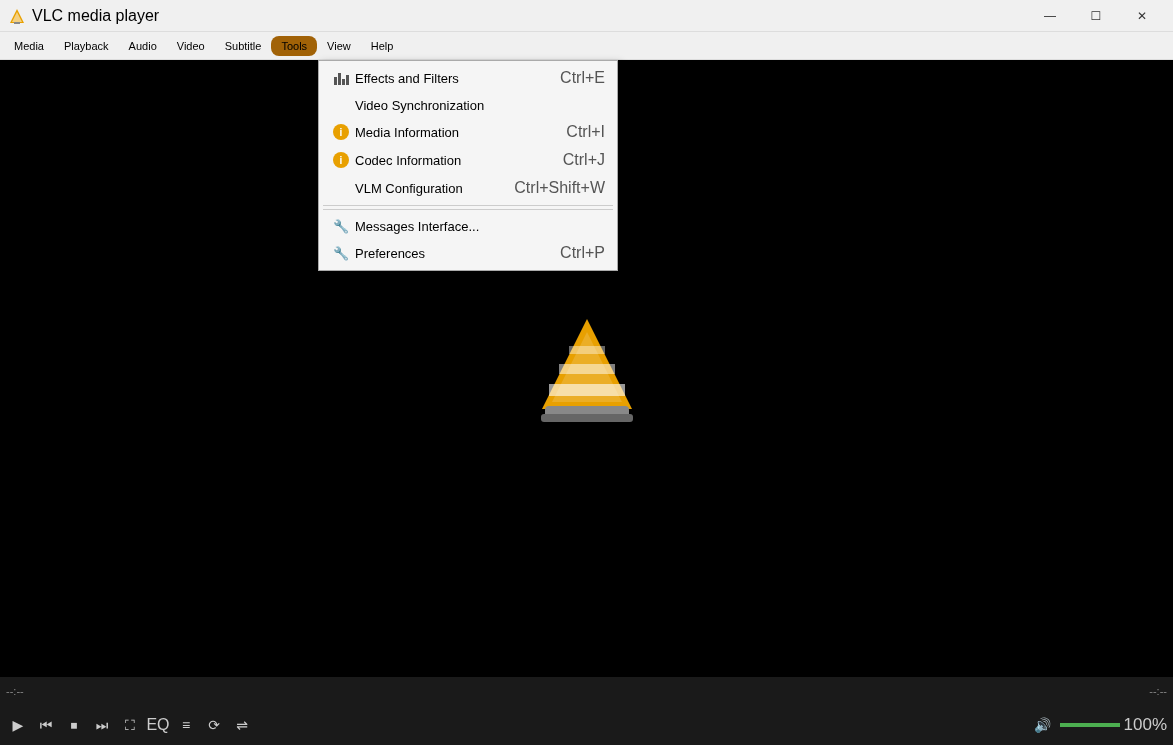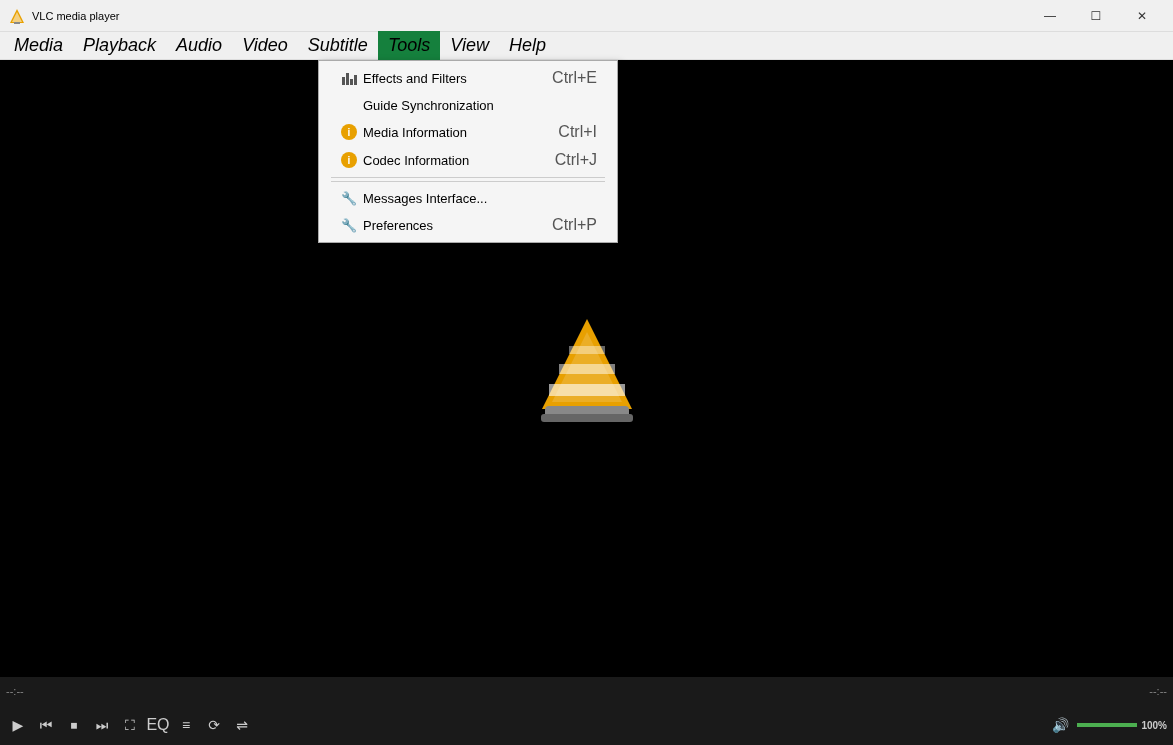--- a/index.html
+++ b/index.html
@@ -22,21 +22,21 @@
       padding: 0 8px;
       border-bottom: 1px solid #ddd;
       position: relative;
     }
     .titlebar-icon {
       width: 18px;
       height: 18px;
       margin-right: 6px;
     }
     .titlebar-title {
-      font-size: 11px;
+      font-size: 16px;
       color: #000;
       flex: 1;
     }
     .titlebar-controls {
       display: flex;
       gap: 0;
     }
     .titlebar-btn {
       width: 46px;
       height: 32px;
@@ -55,26 +55,25 @@
       background: #f0f0f0;
       height: 28px;
       display: flex;
       align-items: center;
       padding: 0 4px;
       border-bottom: 1px solid #ddd;
     }
     .menu-item {
       padding: 4px 10px;
       cursor: pointer;
-      font-size: 18px;
+      font-size: 11px;
       color: #000;
       position: relative;
-      font-style: italic;
-    }
-    .menu-item.active { background: #15803d; }
+    }
+    .menu-item.active { background: #a16207; border-radius: 8px; }
 
     
     .video-area {
       background: #000;
       position: absolute;
       top: 60px;
       left: 0;
       right: 0;
       bottom: 68px;
       display: flex;
@@ -85,21 +84,21 @@
     
     .dropdown-menu {
       position: absolute;
       top: 60px;
       left: 318px;
       background: #f5f5f5;
       border: 1px solid #aaa;
       box-shadow: 3px 3px 8px rgba(0,0,0,0.3);
       min-width: 300px;
       z-index: 1000;
-      padding: 3px 12px;
+      padding: 3px 4px;
     }
     .menu-row {
       display: flex;
       align-items: center;
       padding: 5px 8px 5px 4px;
       cursor: pointer;
       min-height: 26px;
     }
     .menu-icon-area {
       width: 28px;
@@ -176,22 +175,21 @@
     }
 
     .volume-area {
       display: flex;
       align-items: center;
       margin-left: auto;
       gap: 4px;
     }
     .volume-label {
       color: #ccc;
-      font-size: 10px;
-      font-weight: bold;
+      font-size: 17px;
     }
     .volume-bar {
       width: 60px;
       height: 4px;
       background: #444;
       position: relative;
     }
     .volume-fill {
       height: 100%;
       background: #4CAF50;
@@ -294,40 +292,45 @@
         <span style="height:6px"></span>
         <span style="height:10px"></span>
       </div>
     </div>
     <span class="menu-label">Effects and Filters</span>
     <span class="shortcut">Ctrl+E</span>
   </div>
 
   <div class="menu-row">
     <div class="menu-icon-area"></div>
-    <span class="menu-label">Guide Synchronization</span>
+    <span class="menu-label">Video Synchronization</span>
     <span class="shortcut"></span>
   </div>
 
   <div class="menu-row">
     <div class="menu-icon-area">
       <div class="icon-info">i</div>
     </div>
     <span class="menu-label">Media Information</span>
     <span class="shortcut">Ctrl+I</span>
   </div>
 
   <div class="menu-row">
     <div class="menu-icon-area">
       <div class="icon-info">i</div>
     </div>
     <span class="menu-label">Codec Information</span>
     <span class="shortcut">Ctrl+J</span>
   </div>
 
+  <div class="menu-row">
+    <div class="menu-icon-area"></div>
+    <span class="menu-label">VLM Configuration</span>
+    <span class="shortcut">Ctrl+Shift+W</span>
+  </div>
 
 
   <div class="menu-separator"></div>
 
 
 
   <div class="menu-separator"></div>
 
   <div class="menu-row">
     <div class="menu-icon-area">

